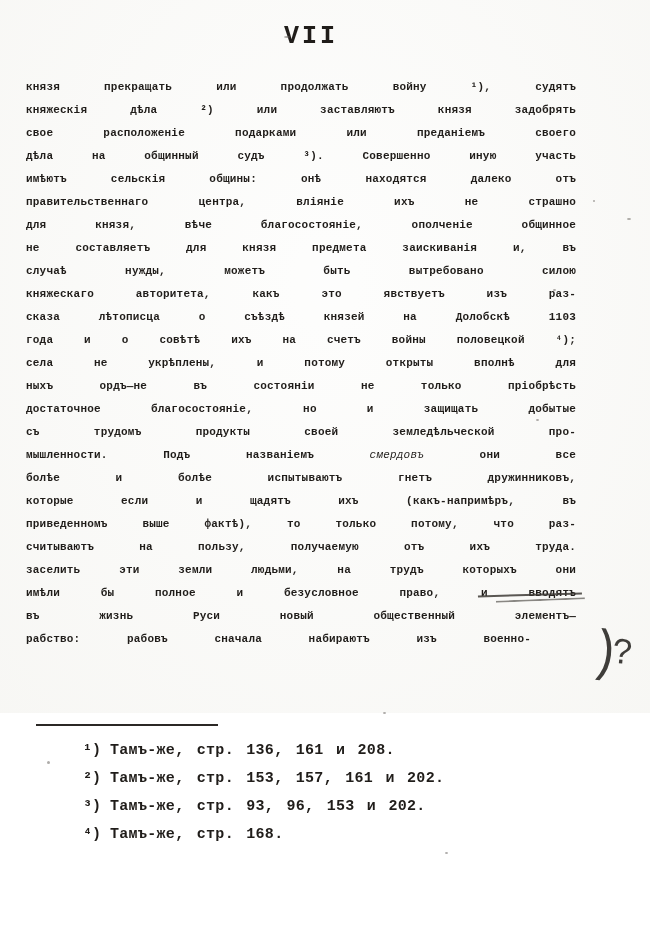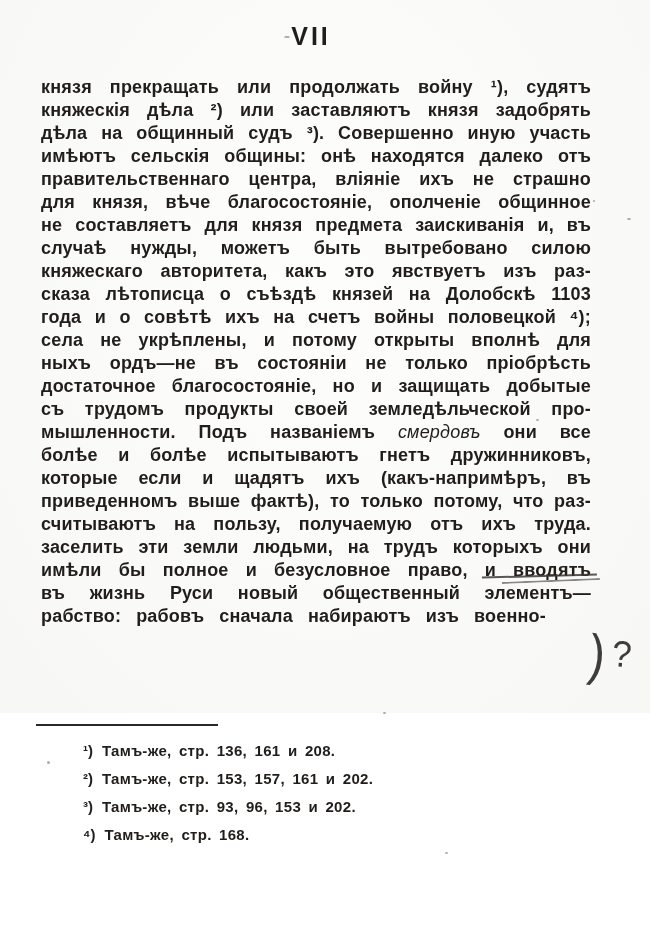--- a/index.html
+++ b/index.html
@@ -1,32 +1,32 @@
 <!DOCTYPE html>
 <html lang="ru"><head>
 <meta charset="utf-8">
 <style>
   html,body{margin:0;padding:0;}
   body{width:650px;height:927px;overflow:hidden;}
   .page{
     position:relative;width:650px;height:713px;
     background:#fbfbf9;
     background-image:radial-gradient(ellipse at 50% 40%, rgba(255,255,255,0.6), rgba(230,228,222,0.18));
-    font-family:Liberation Sans, sans-serif;
+    font-family:Liberation Mono, monospace;
     color:#201d1a;
   }
   .page-number{
     position:absolute;top:22px;left:0;right:0;
     text-align:center;
     font-size:25px;font-weight:bold;letter-spacing:3px;
     transform:translateX(-14px);
   }
   .body-text{
-    position:absolute;top:76px;left:41px;width:550px;
-    font-size:18px;font-weight:bold;line-height:23px;
+    position:absolute;top:76px;left:26px;width:550px;
+    font-size:11px;font-weight:bold;line-height:23px;
     letter-spacing:0.2px;
   }
   .t-line{
     text-align:justify;text-align-last:justify;
     height:23px;white-space:nowrap;
   }
   .t-line.short{width:505px;}
   .it{font-style:italic;font-weight:normal;}
   .uline{position:relative;margin-top:48px;}
   .uline::after{
@@ -76,20 +76,21 @@
 </head>
 <body>
 
 <div class="page">
 
   <div class="page-number">VII</div>
 
   <div class="body-text">
     <div class="t-line">князя прекращать или продолжать войну ¹), судятъ</div>
     <div class="t-line">княжескія дѣла ²) или заставляютъ князя задобрять</div>
+    <div class="t-line">свое расположеніе подарками или преданіемъ своего</div>
     <div class="t-line">дѣла на общинный судъ ³). Совершенно иную участь</div>
     <div class="t-line">имѣютъ сельскія общины: онѣ находятся далеко отъ</div>
     <div class="t-line">правительственнаго центра, вліяніе ихъ не страшно</div>
     <div class="t-line">для князя, вѣче благосостояніе, ополченіе общинное</div>
     <div class="t-line">не составляетъ для князя предмета заискиванія и, въ</div>
     <div class="t-line">случаѣ нужды, можетъ быть вытребовано силою</div>
     <div class="t-line">княжескаго авторитета, какъ это явствуетъ изъ раз-</div>
     <div class="t-line">сказа лѣтописца о съѣздѣ князей на Долобскѣ 1103</div>
     <div class="t-line">года и о совѣтѣ ихъ на счетъ войны половецкой ⁴);</div>
     <div class="t-line">села не укрѣплены, и потому открыты вполнѣ для</div>

